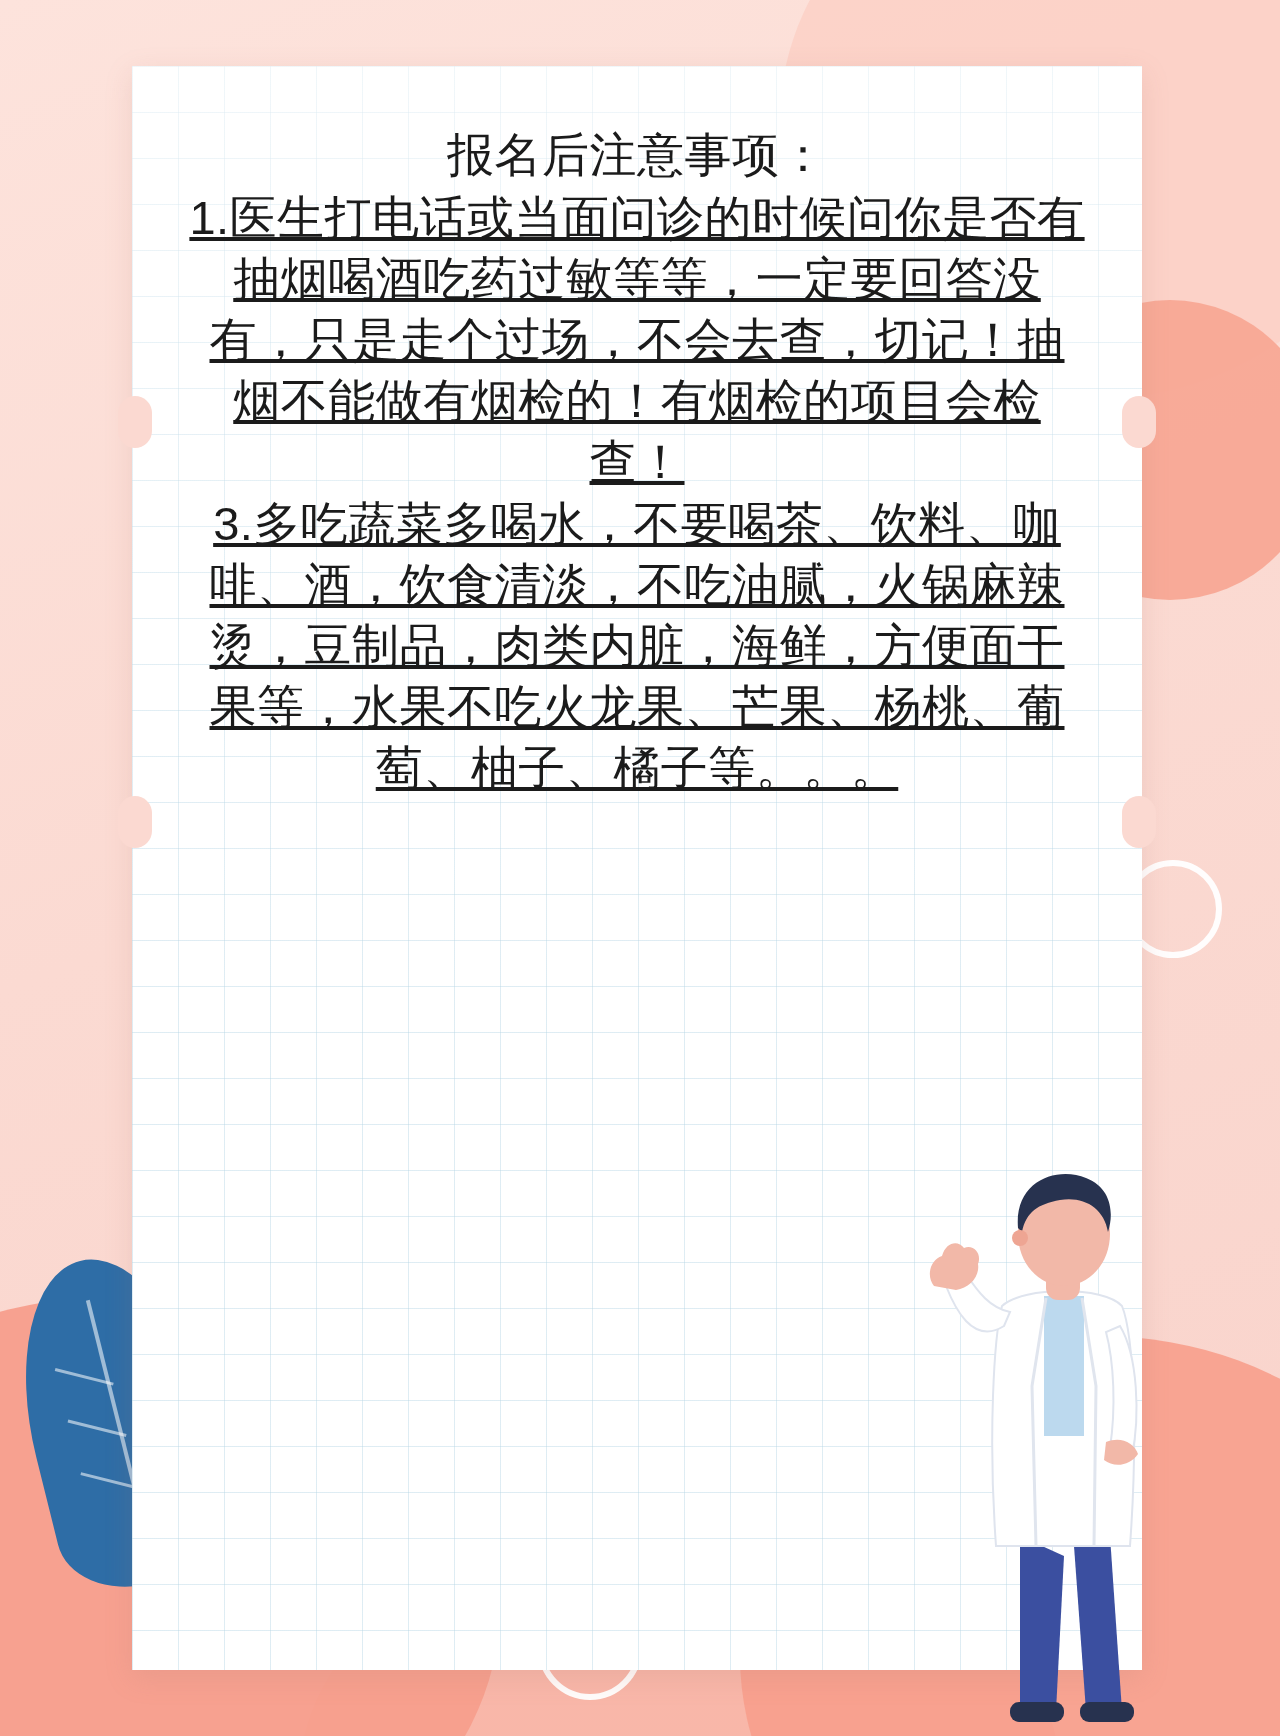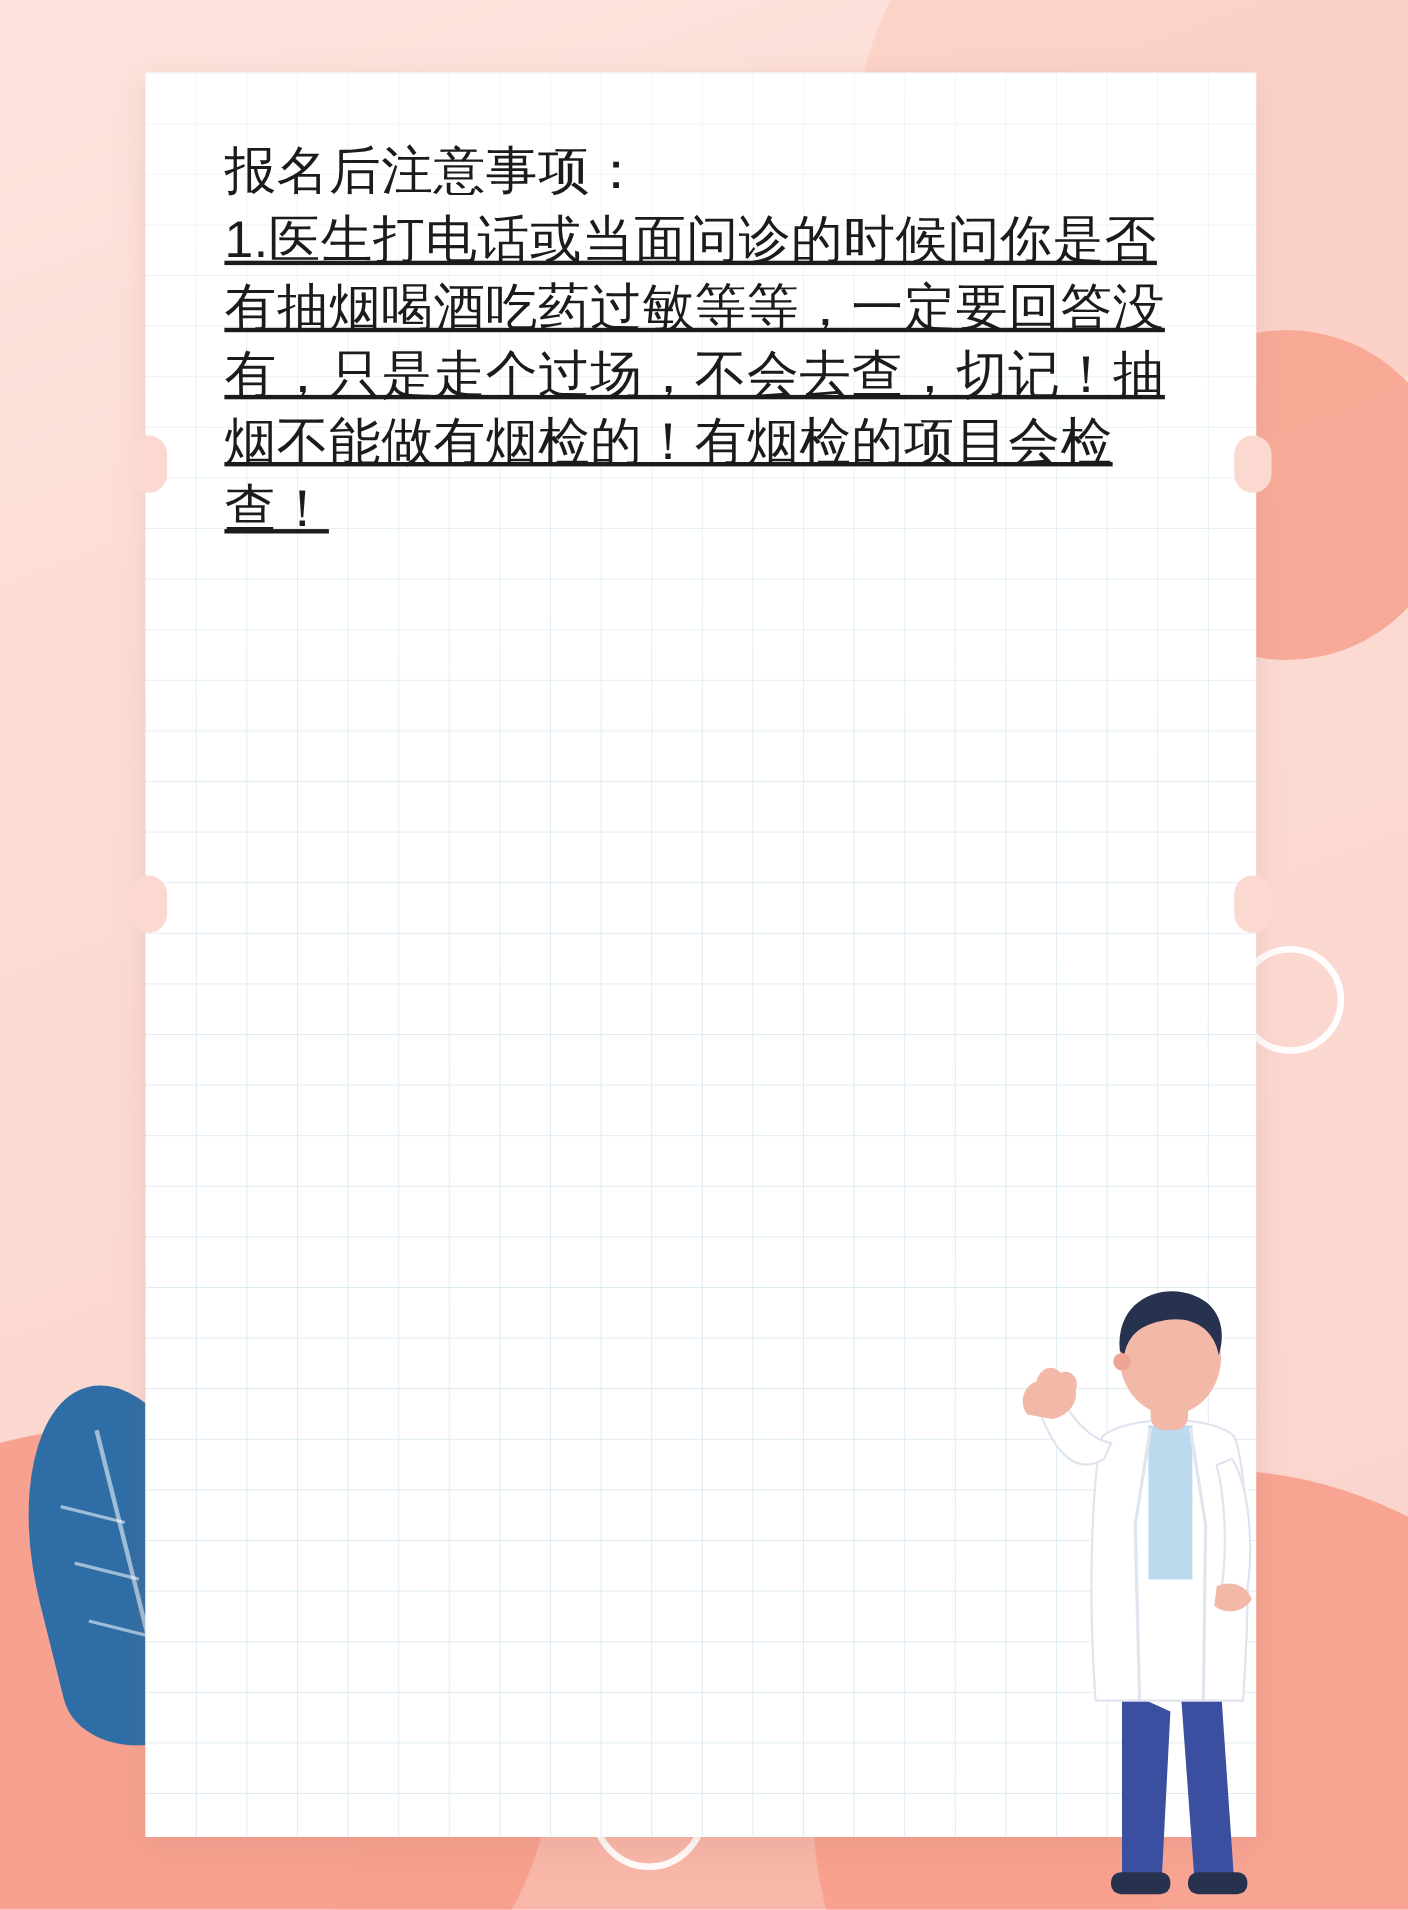--- a/index.html
+++ b/index.html
@@ -87,26 +87,26 @@
     position:absolute;width:34px;height:52px;background:#fbd9d1;border-radius:18px;
   }
   .notch.l1{left:-14px;top:330px;}
   .notch.l2{left:-14px;top:730px;}
   .notch.r1{right:-14px;top:330px;}
   .notch.r2{right:-14px;top:730px;}
 
   .content{
     position:relative;
     padding:58px 56px 40px 56px;
+    text-align:center;
     color:#1b1b1b;
     font-size:47px;
     line-height:1.30;
     letter-spacing:.5px;
     font-weight:500;
-    margin-left:16px;
   }
   .title{
     font-size:47px;
     margin:0 0 2px 0;
     font-weight:500;
   }
   .para{margin:0;text-decoration:underline;}
   
   .doctor{
     position:absolute;right:56px;bottom:0;width:300px;height:600px;
@@ -145,20 +145,21 @@
 <div class="card">
   <div class="card-fade"></div>
   <div class="notch l1"></div>
   <div class="notch l2"></div>
   <div class="notch r1"></div>
   <div class="notch r2"></div>
 
   <div class="content">
     <h1 class="title">报名后注意事项：</h1>
     <p class="para">1.医生打电话或当面问诊的时候问你是否有抽烟喝酒吃药过敏等等，一定要回答没有，只是走个过场，不会去查，切记！抽烟不能做有烟检的！有烟检的项目会检查！</p>
+    <p class="para">3.多吃蔬菜多喝水，不要喝茶、饮料、咖啡、酒，饮食清淡，不吃油腻，火锅麻辣烫，豆制品，肉类内脏，海鲜，方便面干果等，水果不吃火龙果、芒果、杨桃、葡萄、柚子、橘子等。。。</p>
   </div>
 </div>
 
 <svg class="doctor" viewBox="0 0 300 600" aria-hidden="true">
 
   <path d="M96 400 L96 575 L132 575 L140 420 Z" fill="#3b4fa0"></path>
   <path d="M150 410 L162 575 L198 575 L186 400 Z" fill="#3b4fa0"></path>
 
   <rect x="86" y="566" width="54" height="20" rx="9" fill="#27324f"></rect>
   <rect x="156" y="566" width="54" height="20" rx="9" fill="#27324f"></rect>

